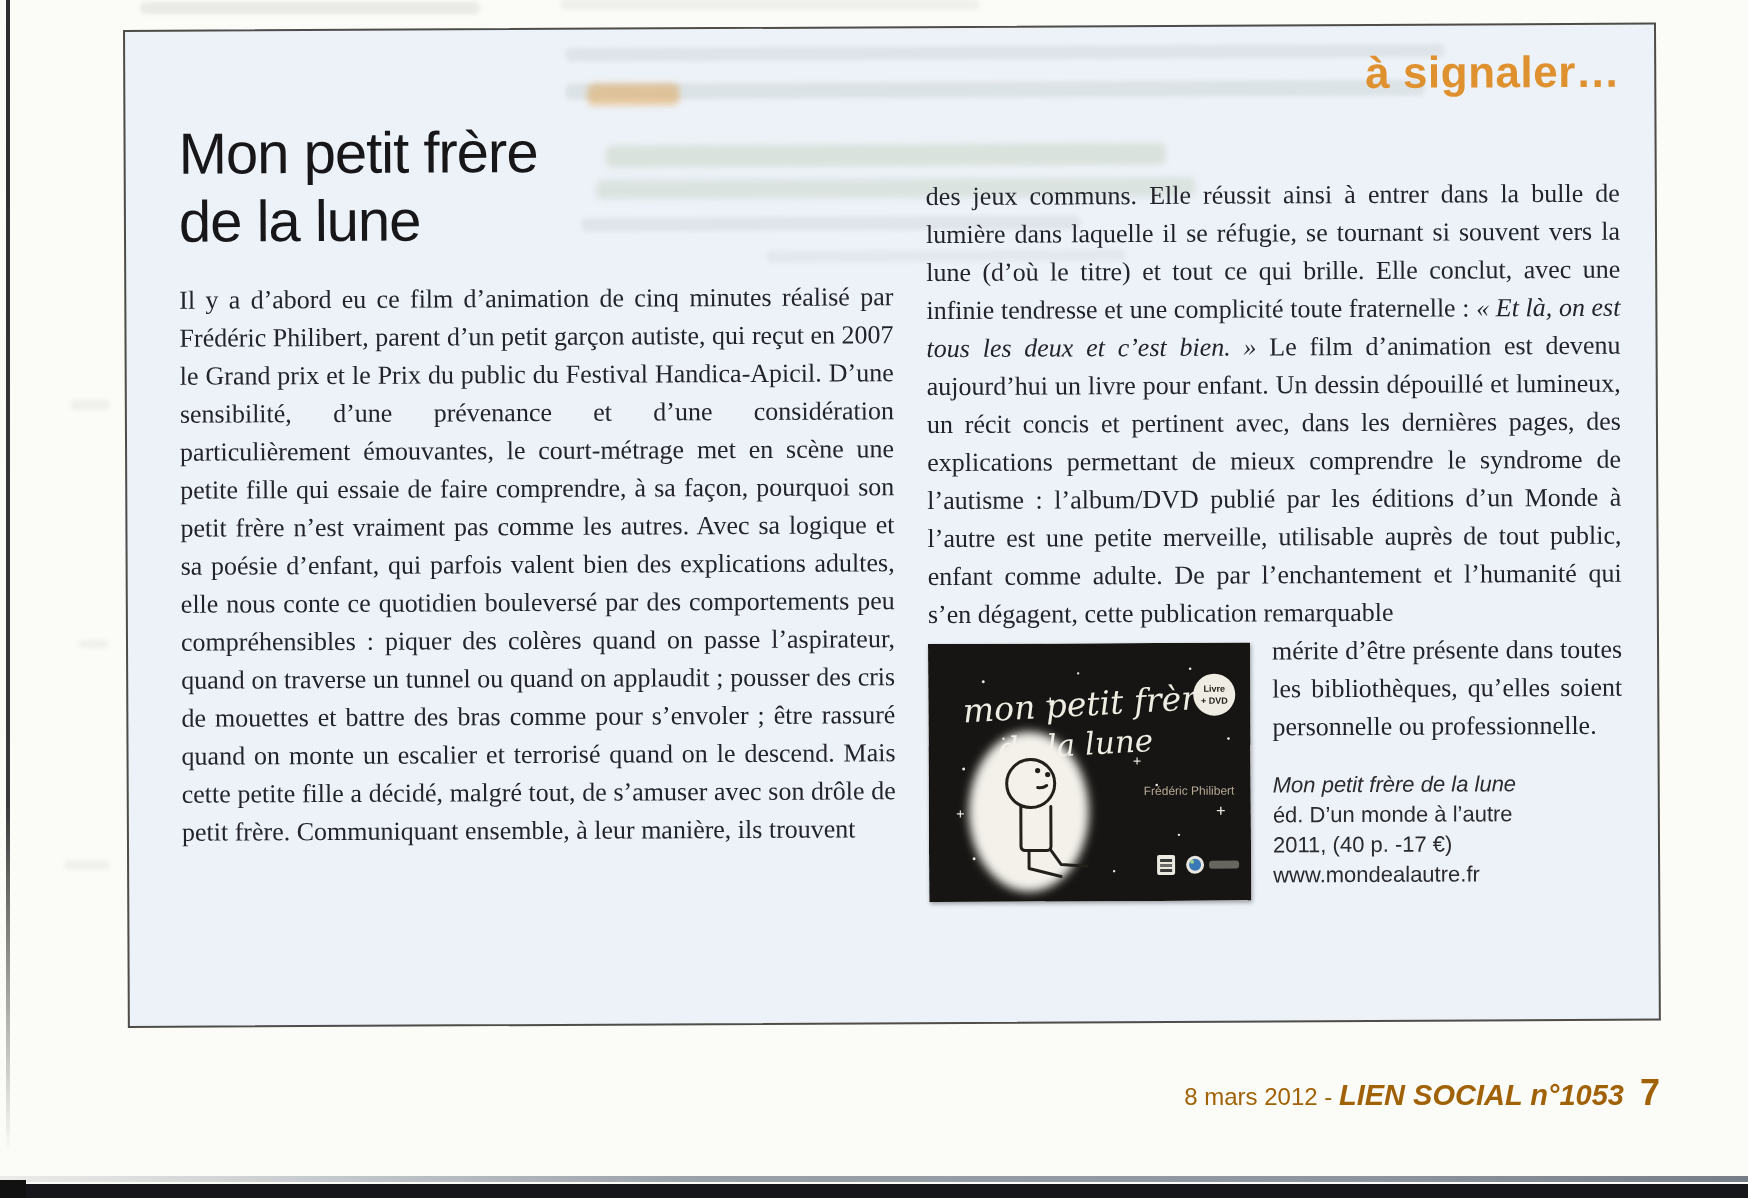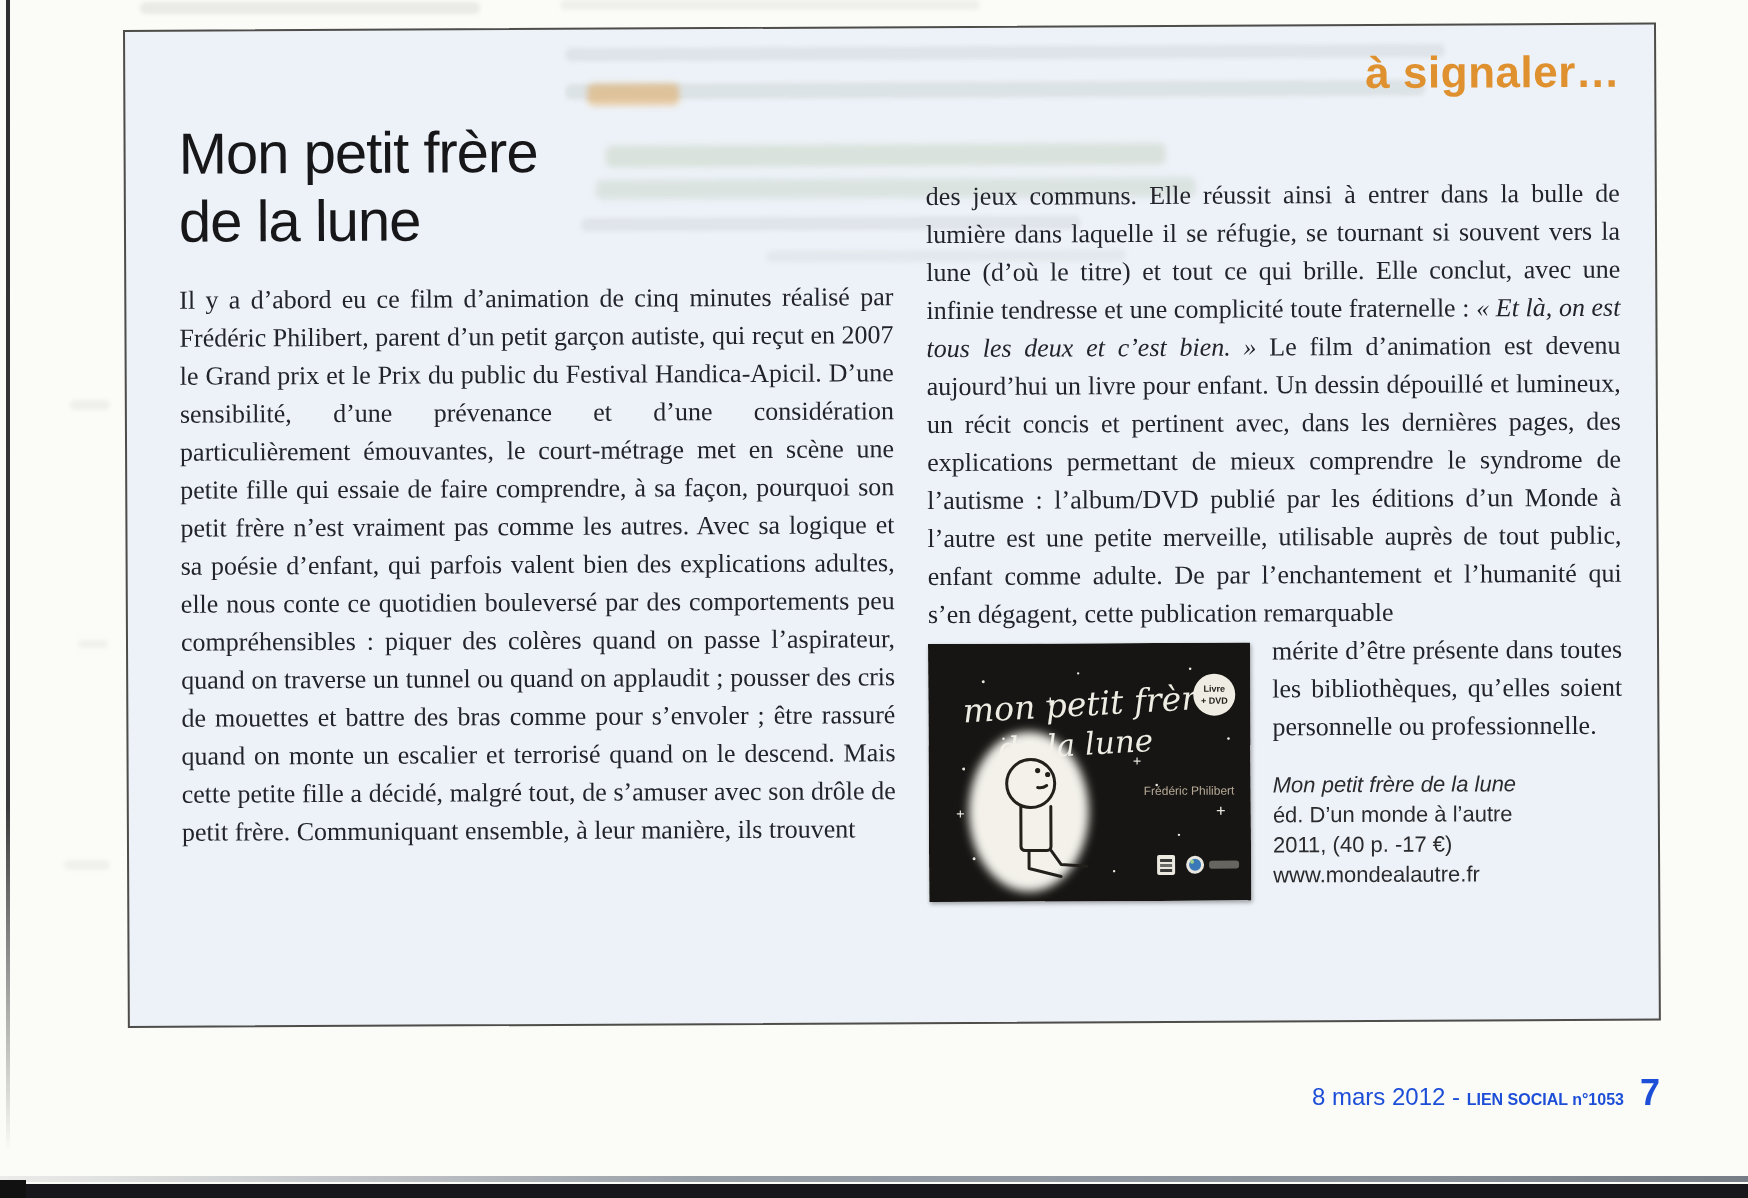--- a/index.html
+++ b/index.html
@@ -57,24 +57,24 @@
     font-family:"Liberation Sans","DejaVu Sans",sans-serif;
     font-size:22px;line-height:30px;color:#2b2b2e;text-align:left;
   }
   .book-info .bi-title{font-style:italic;}
   .book-info div{white-space:nowrap;}
 
   
   .footer{
     position:absolute;left:0;top:1072px;width:1660px;
     display:flex;justify-content:flex-end;align-items:baseline;
-    font-family:"Liberation Sans","DejaVu Sans",sans-serif;color:#1d4ed8;
+    font-family:"Liberation Sans","DejaVu Sans",sans-serif;color:#a16207;
   }
   .footer .issue-date{font-size:24px;font-weight:400;white-space:pre;}
-  .footer .magazine-name{font-size:16px;font-weight:700;white-space:pre;}
+  .footer .magazine-name{font-size:29px;font-weight:700;white-space:pre;font-style:italic;}
   .footer .page-number{font-size:36px;font-weight:700;margin-left:16px;}
 </style>
 </head>
 <body>
 
 <div class="scan-left-edge"></div>
 <div class="artifact" style="left:140px;top:2px;width:340px;height:12px;background:rgba(120,125,118,.13);filter:blur(2px);"></div>
 <div class="artifact" style="left:560px;top:0;width:420px;height:10px;background:rgba(120,125,118,.09);filter:blur(2px);"></div>
 <div class="artifact" style="left:70px;top:400px;width:40px;height:10px;background:rgba(100,100,100,.08);filter:blur(2px);"></div>
 <div class="artifact" style="left:78px;top:640px;width:30px;height:8px;background:rgba(100,100,100,.07);filter:blur(2px);"></div>

